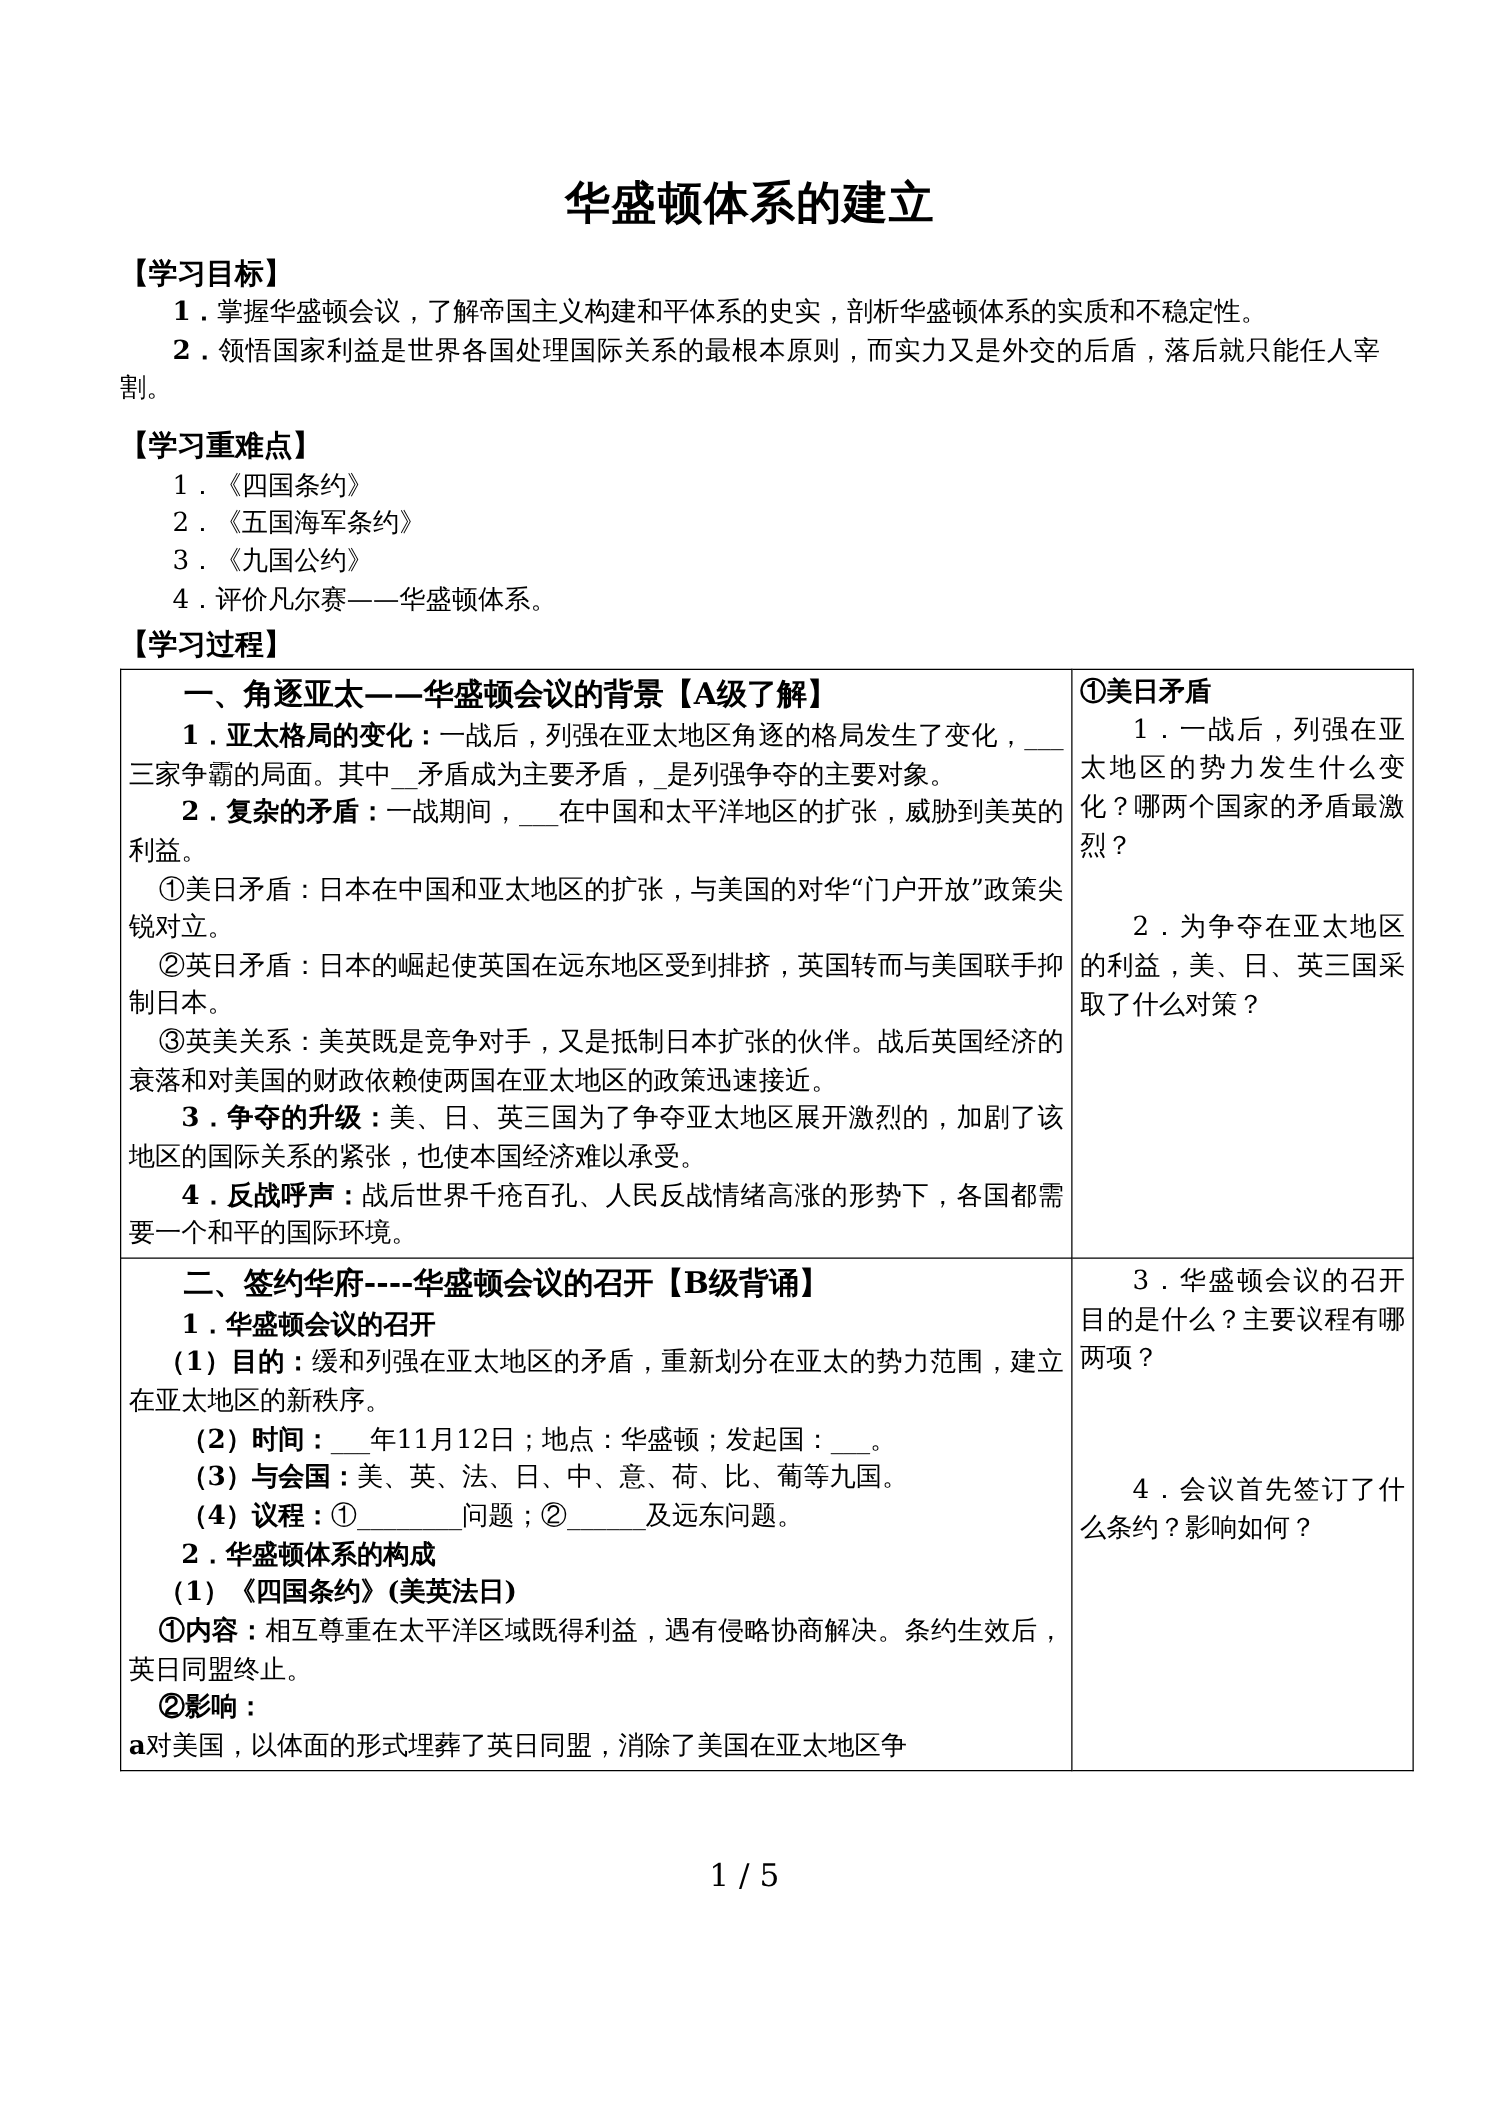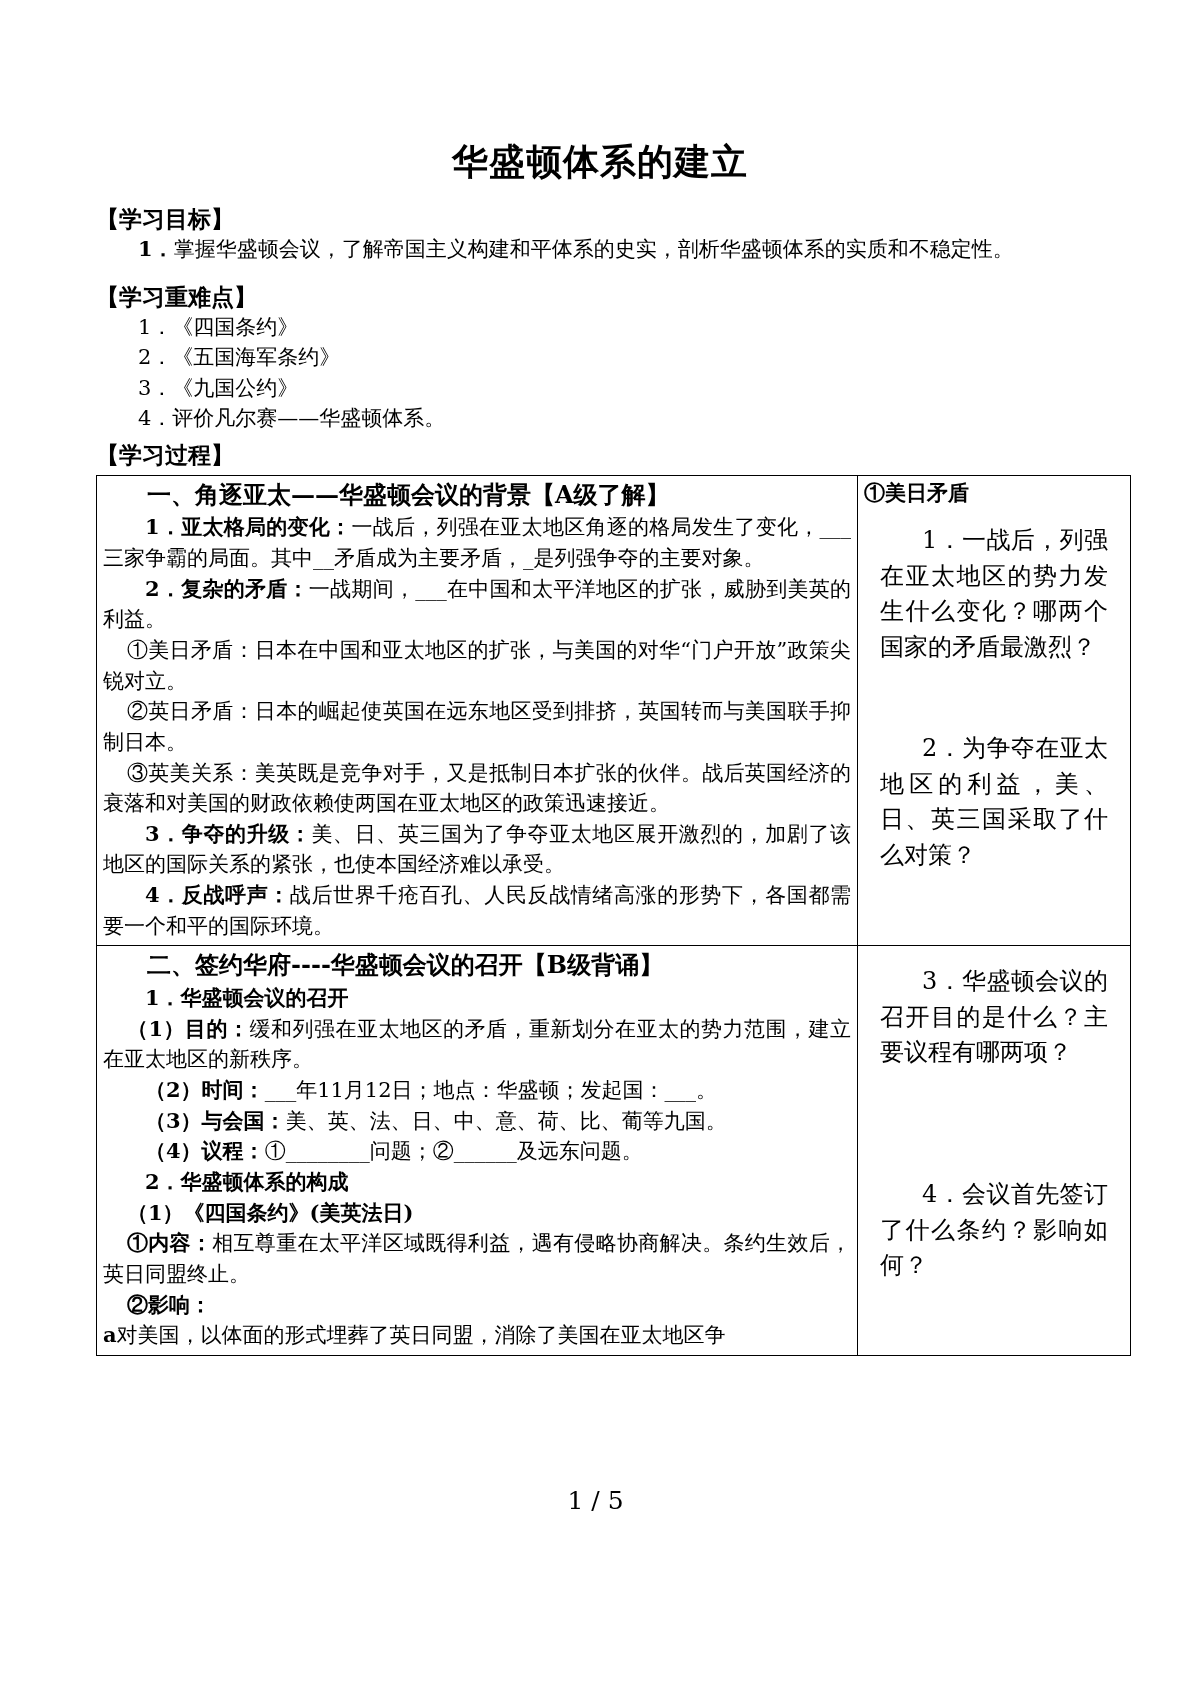--- a/index.html
+++ b/index.html
@@ -96,26 +96,26 @@
   .para.indent { text-indent: 42px; }
   .para.indent-sm { text-indent: 24px; }
   .b { font-weight: bold; }
 
   .q-head {
     font-size: 21px;
     font-weight: bold;
     line-height: 1.4;
   }
   .q-item {
-    font-size: 24px;
+    font-size: 21px;
     line-height: 1.48;
     text-align: justify;
     text-justify: distribute;
     text-indent: 42px;
-    margin: 16px;
+    margin: 0;
   }
   .q-gap { height: 34px; }
   .q-gap-lg { height: 74px; }
 
   .footer {
     position: absolute;
     left: 0;
     top: 1486px;
     width: 1191px;
     text-align: center;
@@ -127,20 +127,21 @@
 
 <div class="page">
 
   <div class="content">
 
     <div class="doc-title">华盛顿体系的建立</div>
 
     <div class="section-head">【学习目标】</div>
     <div class="obj-block">
       <div class="obj-item"><span class="num">1．</span><span>掌握华盛顿会议，了解帝国主义构建和平体系的史实，剖析华盛顿体系的实质和不稳定性。</span></div>
+      <div class="obj-item"><span class="num">2．</span><span>领悟国家利益是世界各国处理国际关系的最根本原则，而实力又是外交的后盾，落后就只能任人宰割。</span></div>
     </div>
 
     <div class="section-head">【学习重难点】</div>
     <div>
       <div class="kp-item">1．《四国条约》</div>
       <div class="kp-item">2．《五国海军条约》</div>
       <div class="kp-item">3．《九国公约》</div>
       <div class="kp-item">4．评价凡尔赛——华盛顿体系。</div>
     </div>
 

